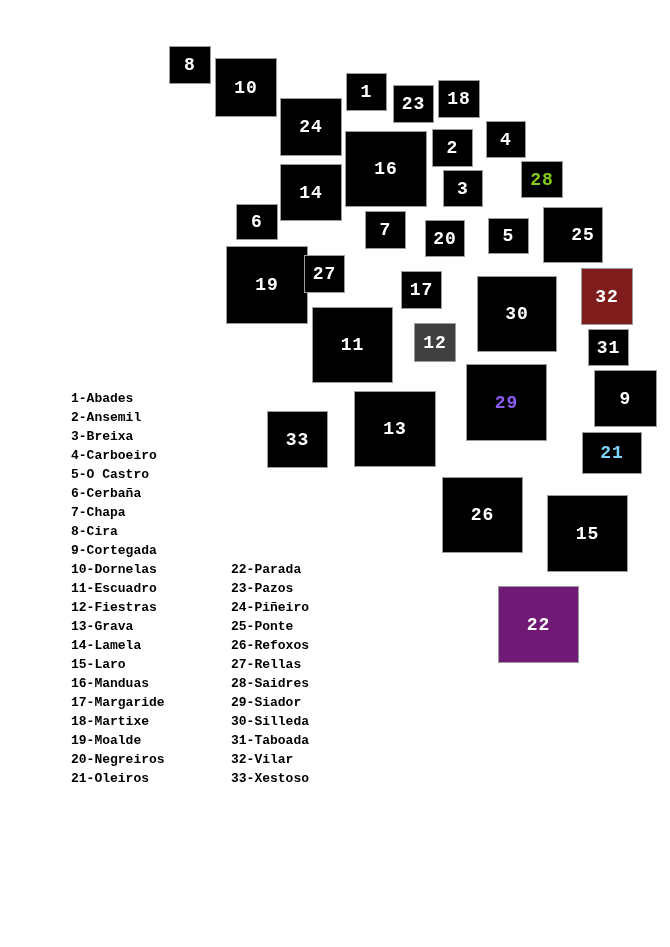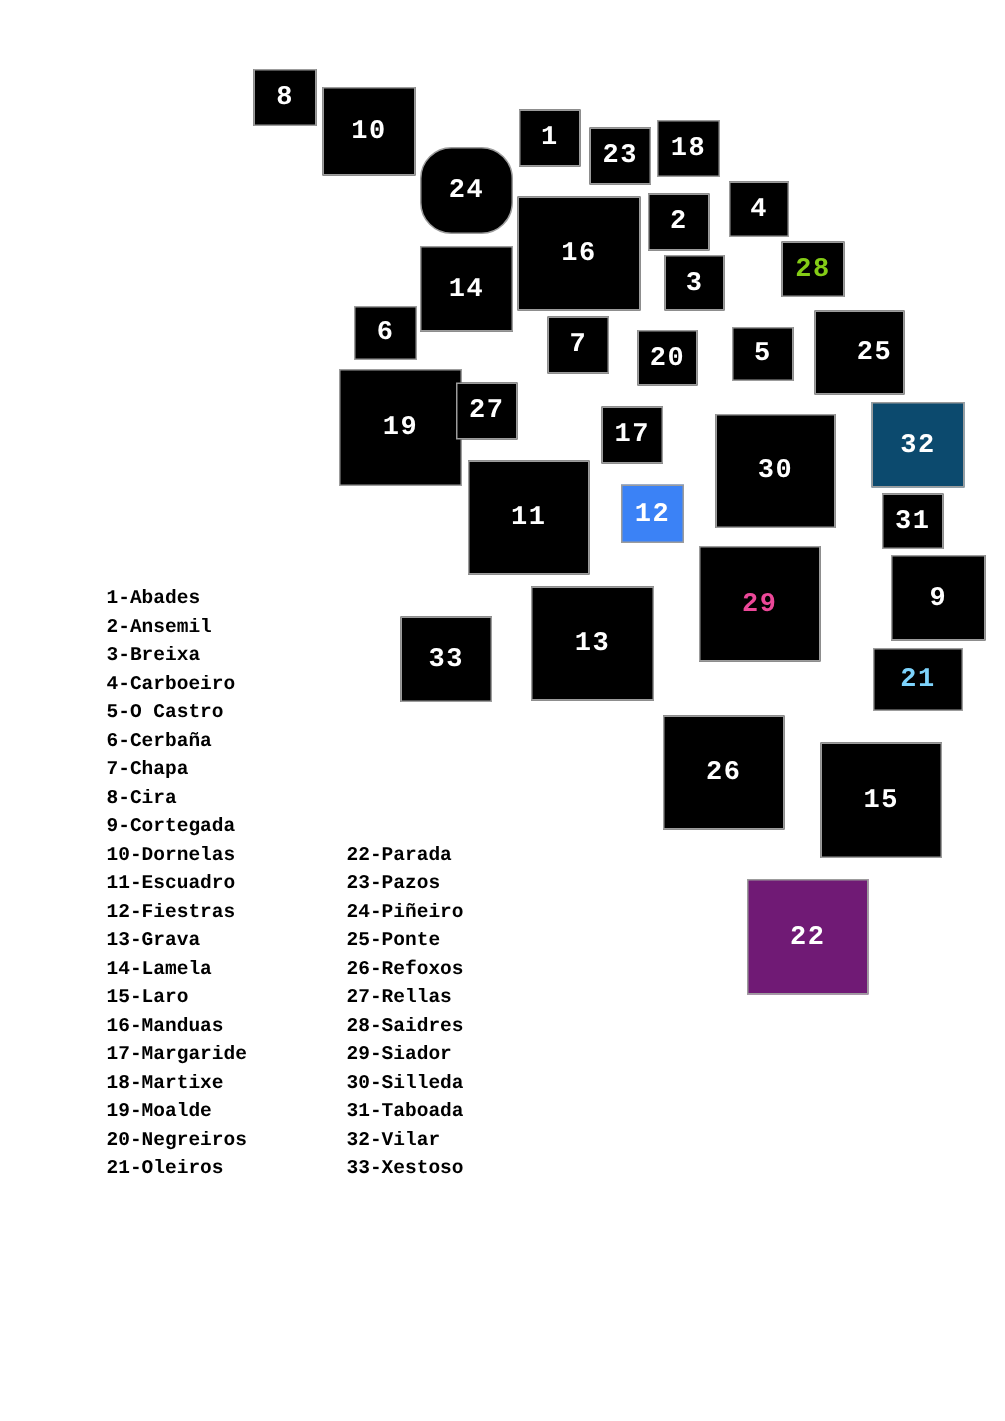--- a/index.html
+++ b/index.html
@@ -77,21 +77,21 @@
       </div>
       <div class="square" style="left: 594px; top: 370px; width: 63px; height: 57px; background: rgb(0, 0, 0); color: rgb(255, 255, 255);">
         <span>9</span>
       </div>
       <div class="square" style="left: 215px; top: 58px; width: 62px; height: 59px; background: rgb(0, 0, 0); color: rgb(255, 255, 255);">
         <span>10</span>
       </div>
       <div class="square" style="left: 312px; top: 307px; width: 81px; height: 76px; background: rgb(0, 0, 0); color: rgb(255, 255, 255);">
         <span>11</span>
       </div>
-      <div class="square" style="left: 414px; top: 323px; width: 42px; height: 39px; background: #3b82f6; color: rgb(255, 255, 255);">
+      <div class="square" style="left: 414px; top: 323px; width: 42px; height: 39px; background: #404040; color: rgb(255, 255, 255);">
         <span>12</span>
       </div>
       <div class="square" style="left: 354px; top: 391px; width: 82px; height: 76px; background: rgb(0, 0, 0); color: rgb(255, 255, 255);">
         <span>13</span>
       </div>
       <div class="square" style="left: 280px; top: 164px; width: 62px; height: 57px; background: rgb(0, 0, 0); color: rgb(255, 255, 255);">
         <span>14</span>
       </div>
       <div class="square" style="left: 547px; top: 495px; width: 81px; height: 77px; background: rgb(0, 0, 0); color: rgb(255, 255, 255);">
         <span>15</span>
@@ -113,45 +113,45 @@
       </div>
       <div class="square" style="left: 582px; top: 432px; width: 60px; height: 42px; background: rgb(0, 0, 0); color: #7dd3fc;">
         <span>21</span>
       </div>
       <div class="square" style="left: 498px; top: 586px; width: 81px; height: 77px; background: #701a75; color: rgb(255, 255, 255);">
         <span>22</span>
       </div>
       <div class="square" style="left: 393px; top: 85px; width: 41px; height: 38px; background: rgb(0, 0, 0); color: rgb(255, 255, 255);">
         <span>23</span>
       </div>
-      <div class="square" style="left: 280px; top: 98px; width: 62px; height: 58px; background: rgb(0, 0, 0); color: rgb(255, 255, 255); border-radius: 21px;">
+      <div class="square" style="left: 280px; top: 98px; width: 62px; height: 58px; background: rgb(0, 0, 0); color: rgb(255, 255, 255);">
         <span>24</span>
       </div>
       <div class="square" style="left: 543px; top: 207px; width: 60px; height: 56px; background: rgb(0, 0, 0); color: rgb(255, 255, 255); padding-left: 20px;">
         <span>25</span>
       </div>
       <div class="square" style="left: 442px; top: 477px; width: 81px; height: 76px; background: rgb(0, 0, 0); color: rgb(255, 255, 255);">
         <span>26</span>
       </div>
       <div class="square" style="left: 304px; top: 255px; width: 41px; height: 38px; background: rgb(0, 0, 0); color: rgb(255, 255, 255);">
         <span>27</span>
       </div>
       <div class="square" style="left: 521px; top: 161px; width: 42px; height: 37px; background: rgb(0, 0, 0); color: #84cc16;">
         <span>28</span>
       </div>
-      <div class="square" style="left: 466px; top: 364px; width: 81px; height: 77px; background: rgb(0, 0, 0); color: #ec4899;">
+      <div class="square" style="left: 466px; top: 364px; width: 81px; height: 77px; background: rgb(0, 0, 0); color: #8b5cf6;">
         <span>29</span>
       </div>
       <div class="square" style="left: 477px; top: 276px; width: 80px; height: 76px; background: rgb(0, 0, 0); color: rgb(255, 255, 255);">
         <span>30</span>
       </div>
       <div class="square" style="left: 588px; top: 329px; width: 41px; height: 37px; background: rgb(0, 0, 0); color: rgb(255, 255, 255);">
         <span>31</span>
       </div>
-      <div class="square" style="left: 581px; top: 268px; width: 62px; height: 57px; background: #0c4a6e; color: rgb(255, 255, 255);">
+      <div class="square" style="left: 581px; top: 268px; width: 52px; height: 57px; background: #7f1d1d; color: rgb(255, 255, 255);">
         <span>32</span>
       </div>
       <div class="square" style="left: 267px; top: 411px; width: 61px; height: 57px; background: rgb(0, 0, 0); color: rgb(255, 255, 255);">
         <span>33</span>
       </div>
     </div>
   <div class="legend-col" id="legend-col-1" style="left: 71px; top: 389px; color: rgb(0, 0, 0);"><div class="legend-line">1-Abades</div><div class="legend-line">2-Ansemil</div><div class="legend-line">3-Breixa</div><div class="legend-line">4-Carboeiro</div><div class="legend-line">5-O Castro</div><div class="legend-line">6-Cerbaña</div><div class="legend-line">7-Chapa</div><div class="legend-line">8-Cira</div><div class="legend-line">9-Cortegada</div><div class="legend-line">10-Dornelas</div><div class="legend-line">11-Escuadro</div><div class="legend-line">12-Fiestras</div><div class="legend-line">13-Grava</div><div class="legend-line">14-Lamela</div><div class="legend-line">15-Laro</div><div class="legend-line">16-Manduas</div><div class="legend-line">17-Margaride</div><div class="legend-line">18-Martixe</div><div class="legend-line">19-Moalde</div><div class="legend-line">20-Negreiros</div><div class="legend-line">21-Oleiros</div></div>
   <div class="legend-col" id="legend-col-2" style="left: 231px; top: 560px; color: rgb(0, 0, 0);"><div class="legend-line">22-Parada</div><div class="legend-line">23-Pazos</div><div class="legend-line">24-Piñeiro</div><div class="legend-line">25-Ponte</div><div class="legend-line">26-Refoxos</div><div class="legend-line">27-Rellas</div><div class="legend-line">28-Saidres</div><div class="legend-line">29-Siador</div><div class="legend-line">30-Silleda</div><div class="legend-line">31-Taboada</div><div class="legend-line">32-Vilar</div><div class="legend-line">33-Xestoso</div></div>
 </div>
 

